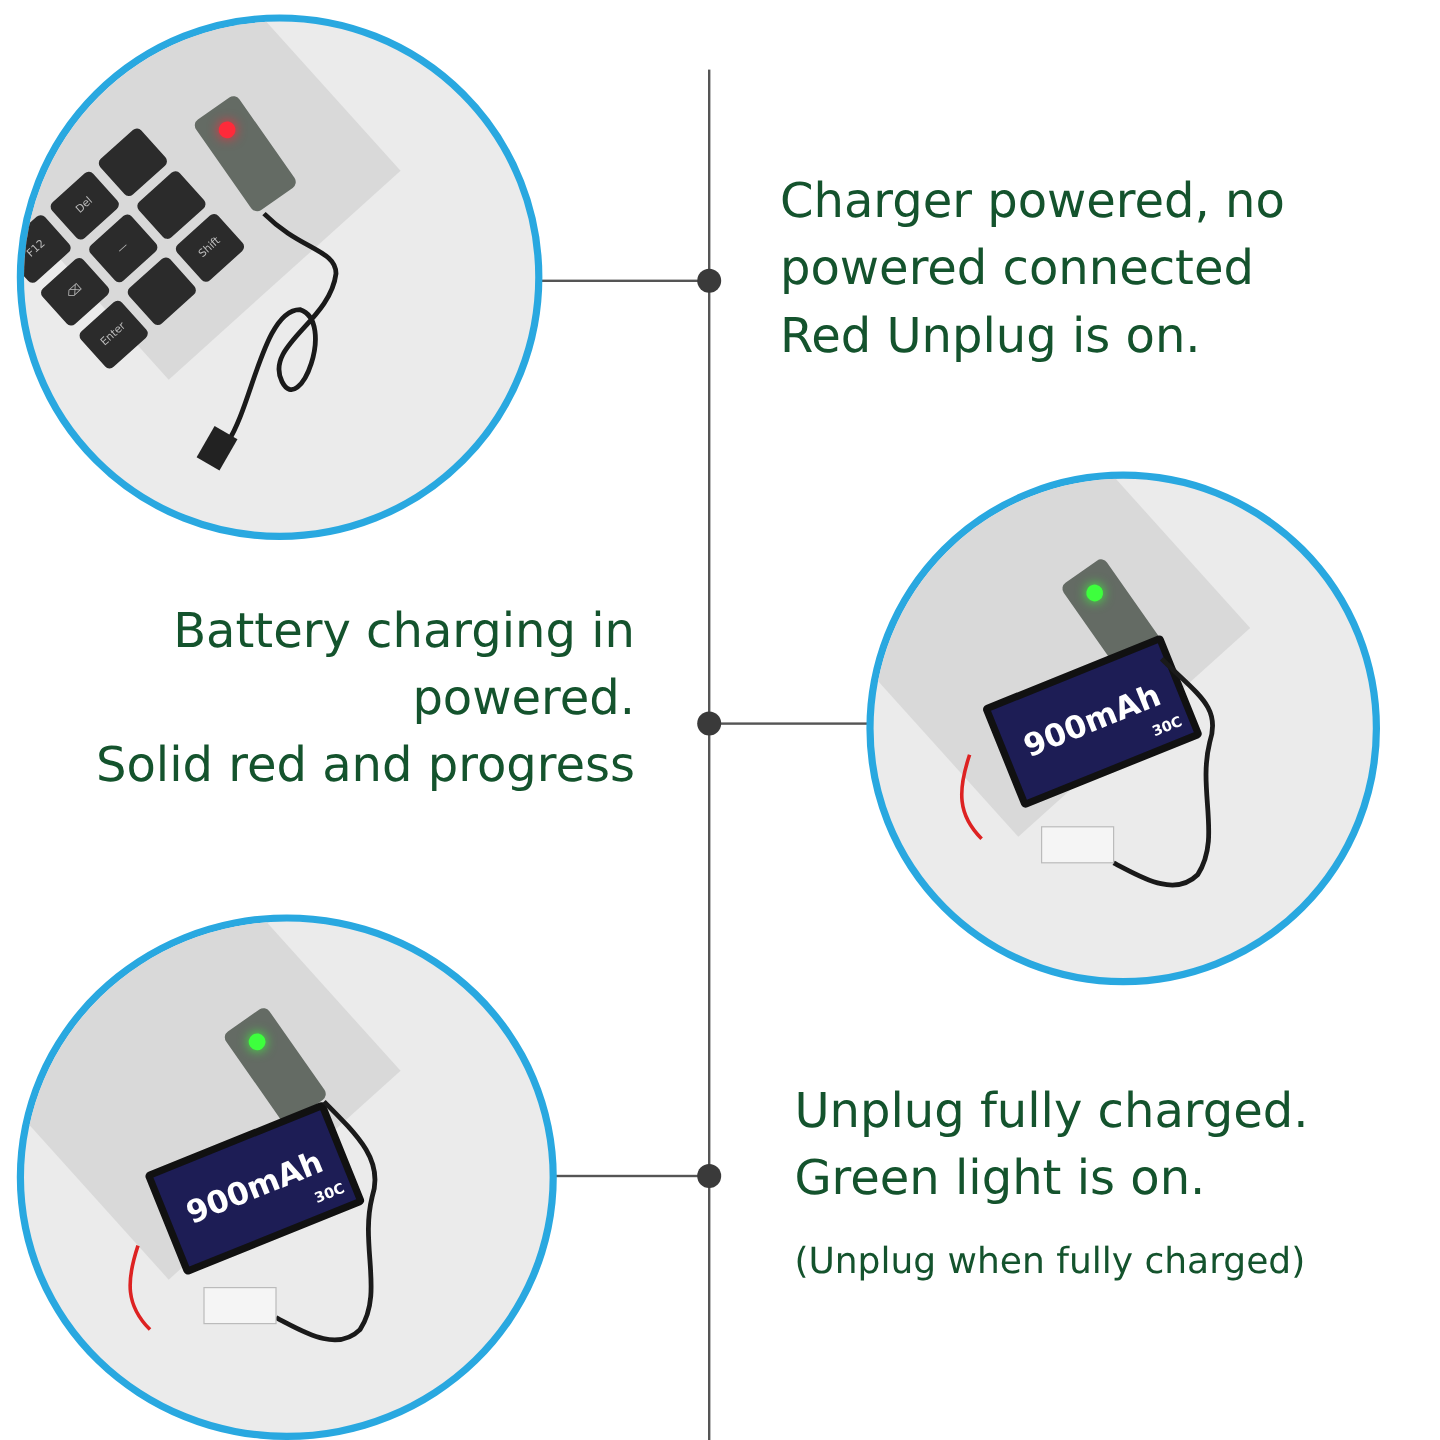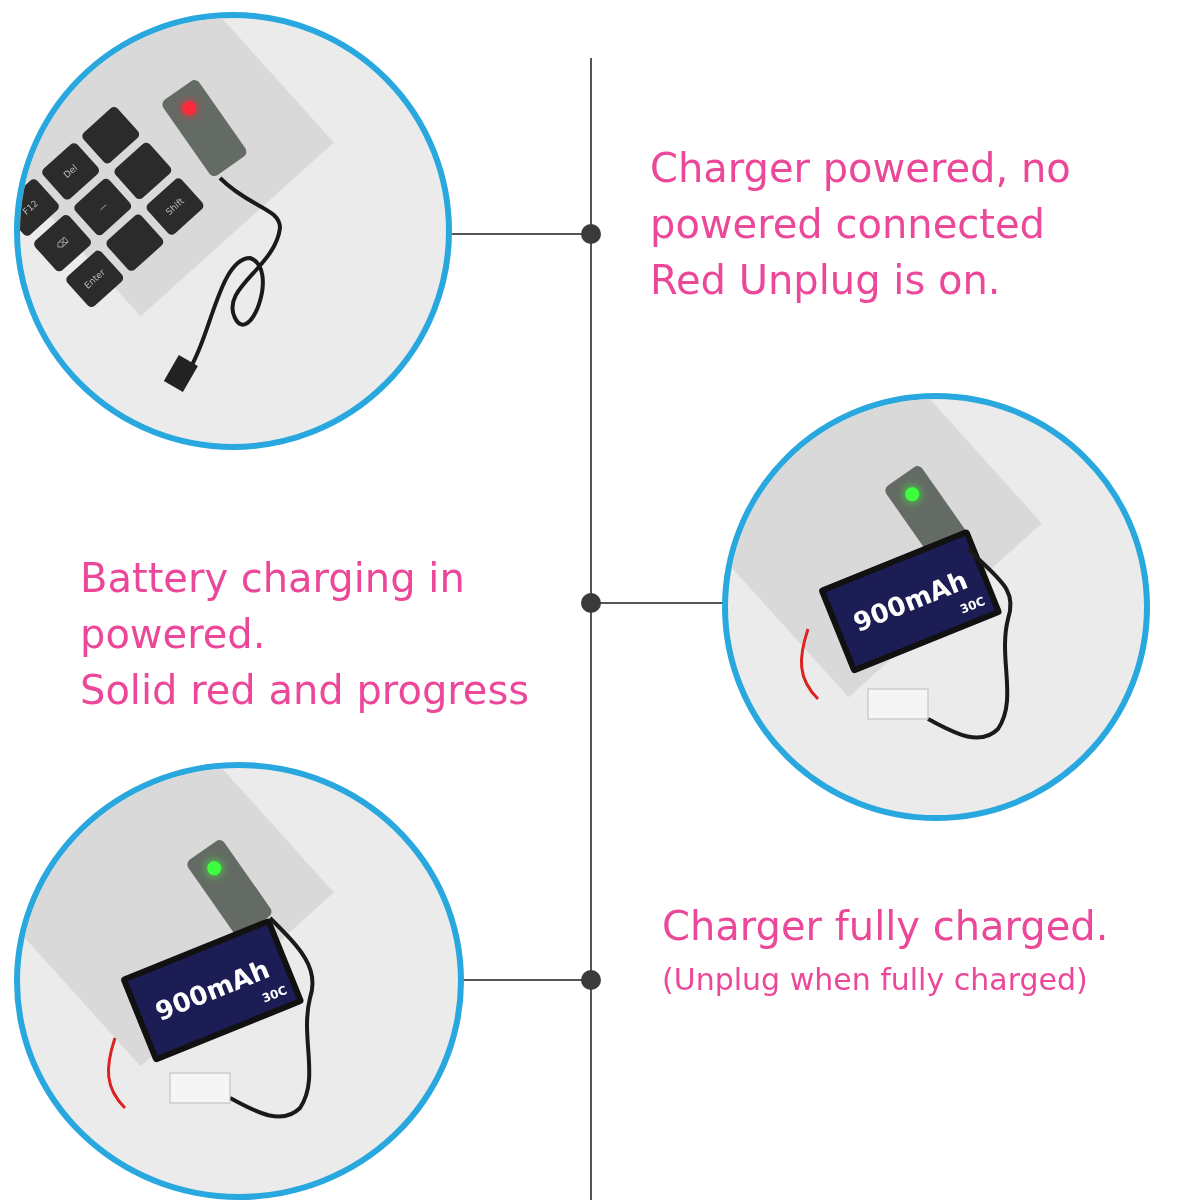--- a/index.html
+++ b/index.html
@@ -9,22 +9,22 @@
   .dot{position:absolute;width:20px;height:20px;border-radius:50%;background:#3a3a3a;}
   .circle{position:absolute;border-radius:50%;border:6px solid #29a8e0;background:#ebebeb;overflow:hidden;box-sizing:border-box;}
   .laptop{position:absolute;background:#d9d9d9;transform-origin:0 0;}
   .keys{position:absolute;display:grid;grid-template-columns:repeat(3,46px);gap:8px;transform-origin:0 0;}
   .key{height:40px;background:#2b2b2b;border-radius:5px;color:#bbb;font-size:9px;display:flex;align-items:center;justify-content:center;}
   .charger{position:absolute;width:44px;height:92px;background:rgba(60,70,60,0.75);border-radius:6px;transform-origin:0 0;}
   .led{position:absolute;width:14px;height:14px;border-radius:50%;top:14px;left:14px;}
   .cable{position:absolute;}
   .battery{position:absolute;width:150px;height:80px;background:#1d1d55;border:6px solid #111;border-radius:4px;color:#fff;font-weight:bold;transform-origin:0 0;display:flex;align-items:center;justify-content:center;font-size:26px;}
   .battery .c{font-size:12px;position:absolute;right:6px;bottom:6px;}
-  .caption{position:absolute;font-family:"DejaVu Sans","Liberation Sans",sans-serif;font-size:40px;line-height:56px;color:#ec4899;}
-  .caption .sub{font-size:30px;line-height:52px;}
+  .caption{position:absolute;font-family:"DejaVu Sans","Liberation Sans",sans-serif;font-size:40px;line-height:56px;color:#14532d;}
+  .caption .sub{font-size:30px;line-height:52px;margin-top:16px;}
 </style>
 </head>
 <body>
 
 <div class="vline"></div>
 <div class="hline" style="left:445px;top:233px;width:146px;"></div>
 <div class="dot" style="left:581px;top:224px;"></div>
 <div class="hline" style="left:591px;top:602px;width:135px;"></div>
 <div class="dot" style="left:581px;top:593px;"></div>
 <div class="hline" style="left:462px;top:979px;width:129px;"></div>
@@ -83,22 +83,23 @@
     <rect x="150" y="305" width="60" height="30" fill="#f5f5f5" stroke="#bbb"></rect>
   </svg>
 </div>
 
 <div class="caption" style="left:650px;top:140px;">
   <div>Charger powered, no</div>
   <div>powered connected</div>
   <div>Red Unplug is on.</div>
 </div>
 
-<div class="caption" style="left:80px;top:550px;">
+<div class="caption" style="left:80px;top:498px;text-align:right;">
   <div>Battery charging in</div>
   <div>powered.</div>
   <div>Solid red and progress</div>
 </div>
 
 <div class="caption" style="left:662px;top:898px;">
-  <div>Charger fully charged.</div>
+  <div>Unplug fully charged.</div>
+  <div>Green light is on.</div>
   <div class="sub">(Unplug when fully charged)</div>
 </div>
 
 </body></html>

